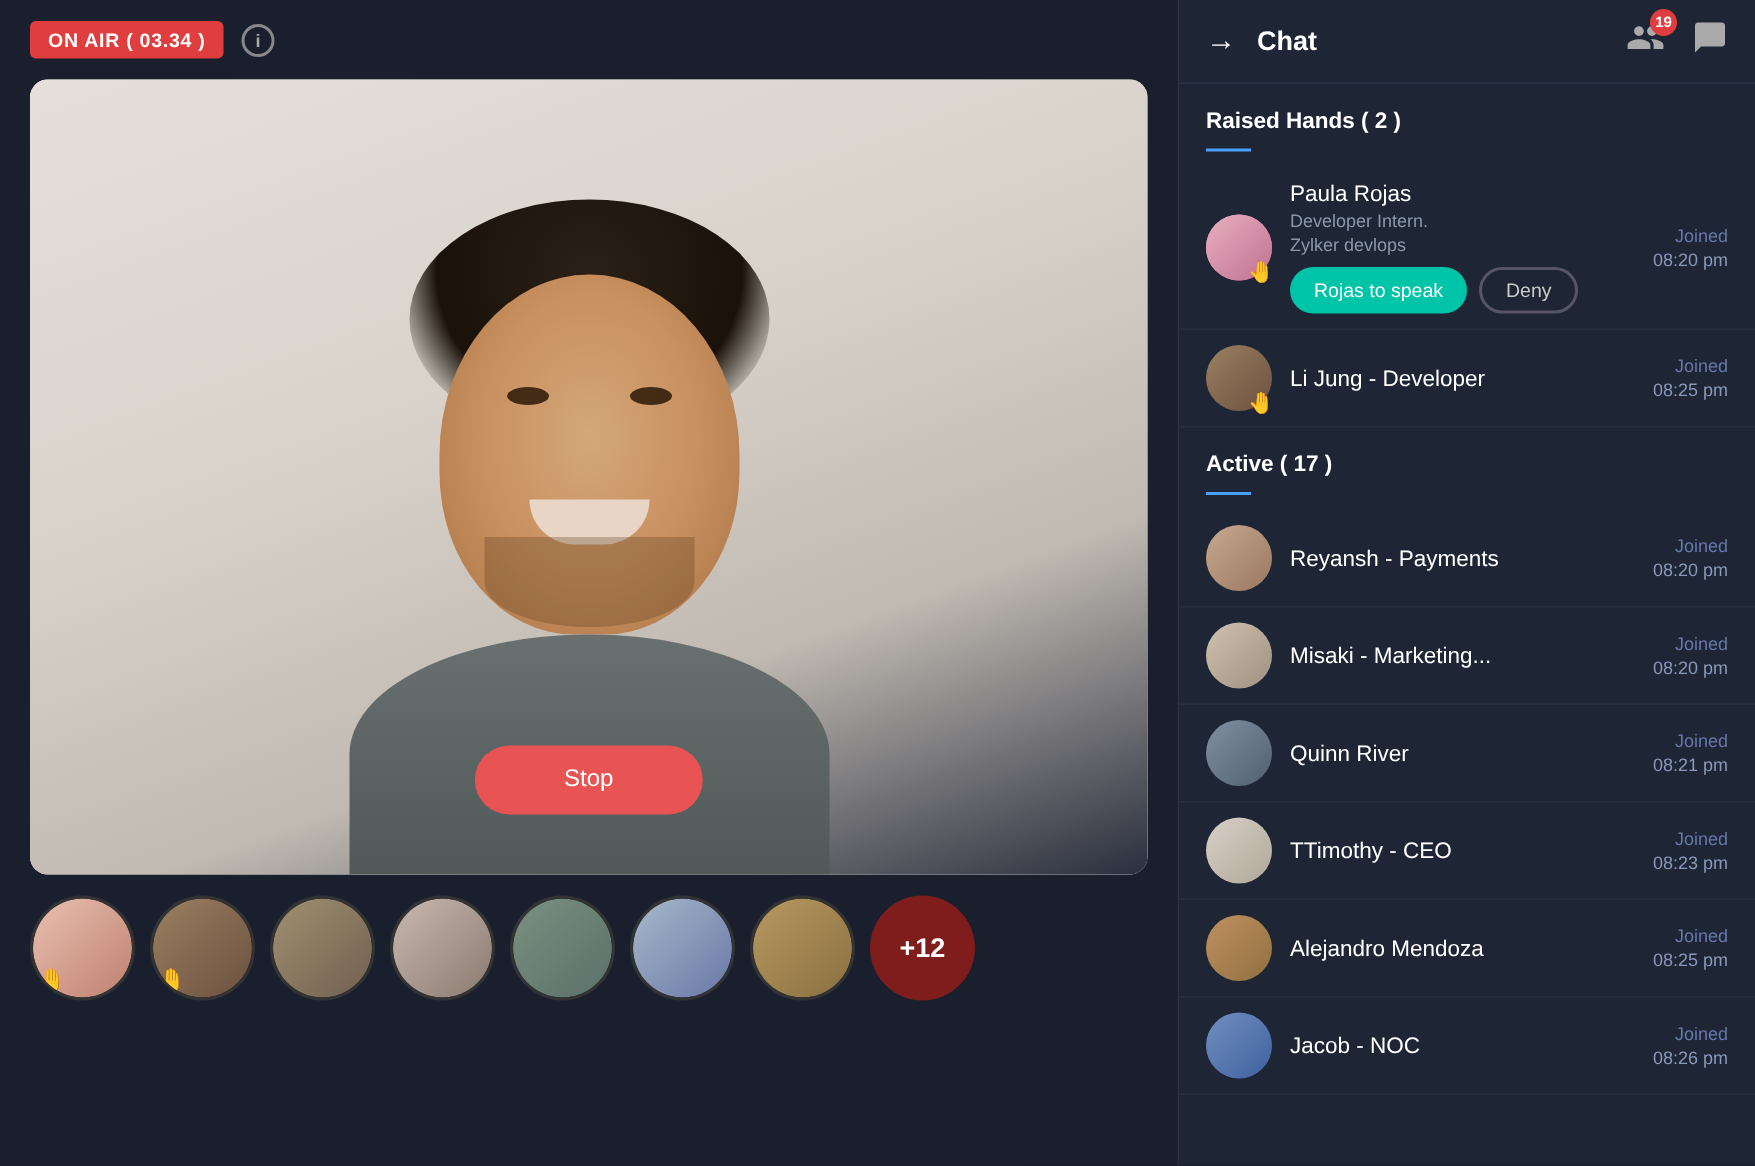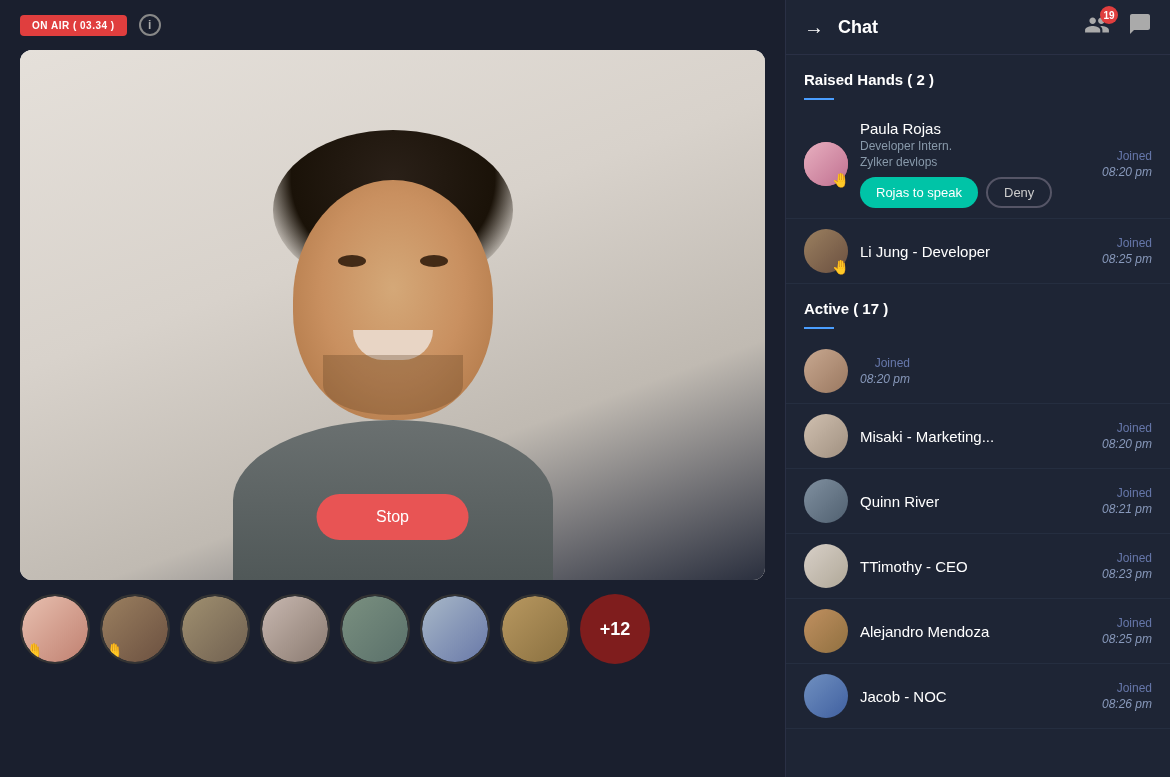--- a/index.html
+++ b/index.html
@@ -26,21 +26,21 @@
     .top-bar {
       display: flex;
       align-items: center;
       padding: 14px 20px;
       gap: 12px;
     }
 
     .on-air-badge {
       background: #e03e3e;
       color: #fff;
-      font-size: 10px;
+      font-size: 13px;
       font-weight: 700;
       padding: 5px 12px;
       border-radius: 4px;
       letter-spacing: 0.5px;
     }
 
     .info-icon {
       width: 22px;
       height: 22px;
       border-radius: 50%;
@@ -275,21 +275,20 @@
 
     .joined-label {
       color: #6677aa;
       font-size: 12px;
     }
 
     .join-time {
       color: #8899bb;
       font-size: 12px;
       margin-top: 2px;
-      font-style: italic;
     }
 
     
     .action-buttons {
       display: flex;
       gap: 8px;
       margin-top: 8px;
     }
 
     .btn-allow {
@@ -434,20 +433,23 @@
       </div>
     </div>
 
     <div class="section-header">Active  ( 17 )</div>
     <div class="section-divider"></div>
 
     <div class="participant-item">
       <div class="participant-avatar">
         <div style="width:100%;height:100%;border-radius:50%;background:linear-gradient(135deg,#c8a890 0%,#9a7860 100%);"></div>
       </div>
+      <div class="participant-info">
+        <div class="participant-name">Reyansh - Payments</div>
+      </div>
       <div class="participant-meta">
         <div class="joined-label">Joined</div>
         <div class="join-time">08:20 pm</div>
       </div>
     </div>
 
     <div class="participant-item">
       <div class="participant-avatar">
         <div style="width:100%;height:100%;border-radius:50%;background:linear-gradient(135deg,#d0c0b0 0%,#a09080 100%);"></div>
       </div>

